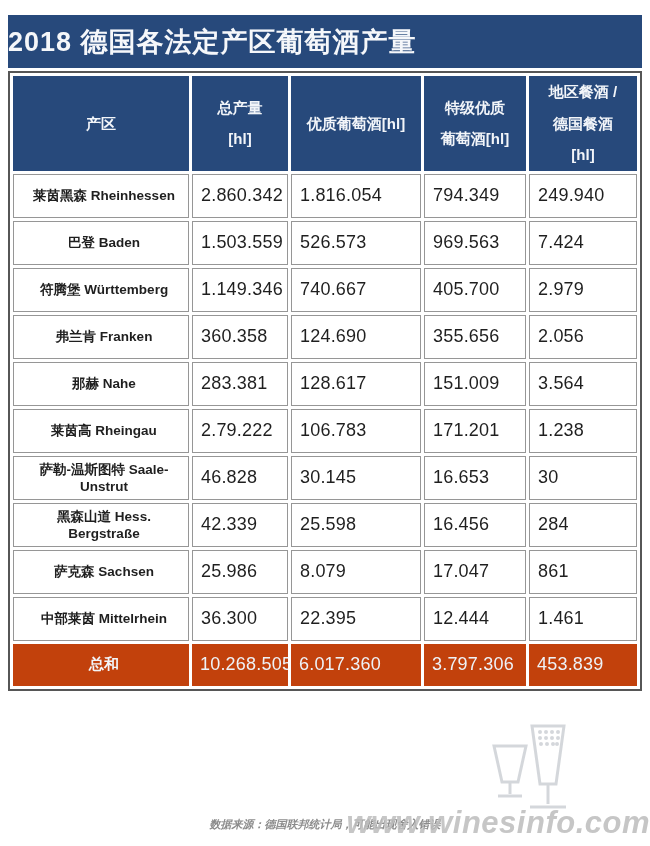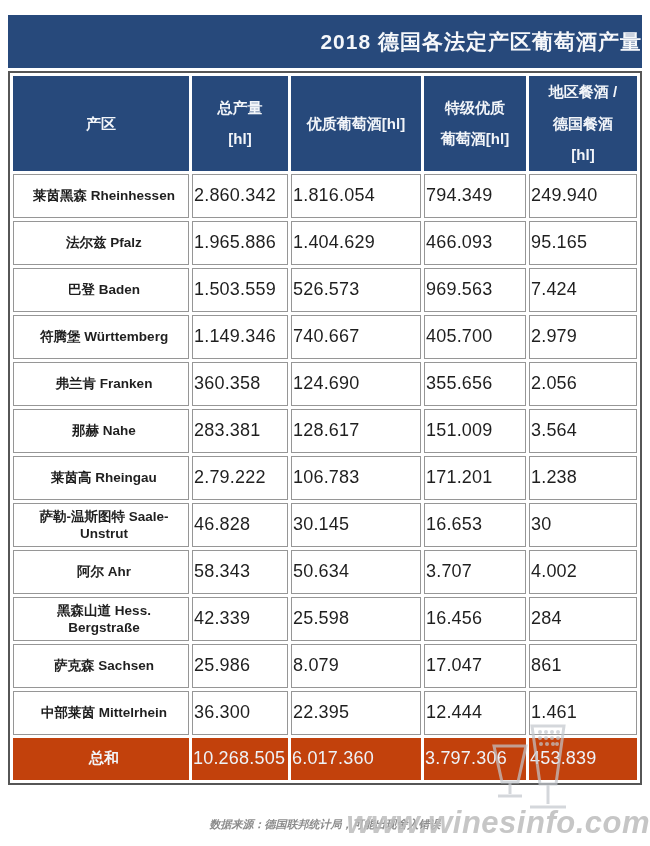--- a/index.html
+++ b/index.html
@@ -7,22 +7,22 @@
     width:650px; height:846px;
     background:#ffffff;
     font-family:"Liberation Sans","DejaVu Sans",sans-serif;
     position:relative;
     overflow:hidden;
     -webkit-font-smoothing:antialiased;
   }
   .title-bar {
     position:absolute; left:8px; top:15px; width:634px; height:53px;
     background:#27497B; color:#f5f7fa;
-    display:flex; align-items:center; justify-content:flex-end;
-    font-size:21px; font-weight:bold; letter-spacing:1px;
+    display:flex; align-items:center; justify-content:flex-start;
+    font-size:27px; font-weight:bold; letter-spacing:1px;
     box-sizing:border-box;
   }
   .table-wrap {
     position:absolute; left:8px; top:71px; width:634px;
     border:2px solid #565656; background:#ffffff;
     box-sizing:border-box;
   }
   table.grid {
     width:630px; table-layout:fixed;
     border-collapse:separate; border-spacing:3px;
@@ -33,21 +33,21 @@
     font-size:15px; font-weight:bold;
     height:73px; text-align:center; vertical-align:middle;
     line-height:2.1; padding:0 14px;
   }
   .grid td.cell {
     background:#ffffff; border:1px solid #969696;
     height:44px; vertical-align:middle;
     color:#1f1f1f;
   }
   .grid td.region { font-size:13.5px; font-weight:bold; padding-left:7px;text-align:center; }
-  .grid td.num { font-size:18px; padding-left:1px; letter-spacing:0.2px; }
+  .grid td.num { font-size:18px; padding-left:8px; letter-spacing:0.2px; }
   .grid tr.total-row td {
     background:#c2410c; border:none; height:42px;
     color:#f2f5f9; vertical-align:middle;
   }
   .grid tr.total-row td.region { font-size:15px; }
   .grid tr.total-row td.num { color:#eef2f7; }
   .footer-note {
     position:absolute; left:8px; top:817px; width:634px;
     text-align:center;
     font-size:11px; font-weight:bold; font-style:italic;
@@ -103,27 +103,20 @@
     </thead>
     <tbody>
   <tr>
     <td class="cell region">莱茵黑森 Rheinhessen</td>
     <td class="cell num">2.860.342</td>
     <td class="cell num">1.816.054</td>
     <td class="cell num">794.349</td>
     <td class="cell num">249.940</td>
   </tr>
 
-  <tr>
-    <td class="cell region">法尔兹 Pfalz</td>
-    <td class="cell num">1.965.886</td>
-    <td class="cell num">1.404.629</td>
-    <td class="cell num">466.093</td>
-    <td class="cell num">95.165</td>
-  </tr>
 
   <tr>
     <td class="cell region">巴登 Baden</td>
     <td class="cell num">1.503.559</td>
     <td class="cell num">526.573</td>
     <td class="cell num">969.563</td>
     <td class="cell num">7.424</td>
   </tr>
 
   <tr>
@@ -160,27 +153,20 @@
   </tr>
 
   <tr>
     <td class="cell region">萨勒-温斯图特 Saale-Unstrut</td>
     <td class="cell num">46.828</td>
     <td class="cell num">30.145</td>
     <td class="cell num">16.653</td>
     <td class="cell num">30</td>
   </tr>
 
-  <tr>
-    <td class="cell region">阿尔 Ahr</td>
-    <td class="cell num">58.343</td>
-    <td class="cell num">50.634</td>
-    <td class="cell num">3.707</td>
-    <td class="cell num">4.002</td>
-  </tr>
 
   <tr>
     <td class="cell region">黑森山道 Hess. Bergstraße</td>
     <td class="cell num">42.339</td>
     <td class="cell num">25.598</td>
     <td class="cell num">16.456</td>
     <td class="cell num">284</td>
   </tr>
 
   <tr>

